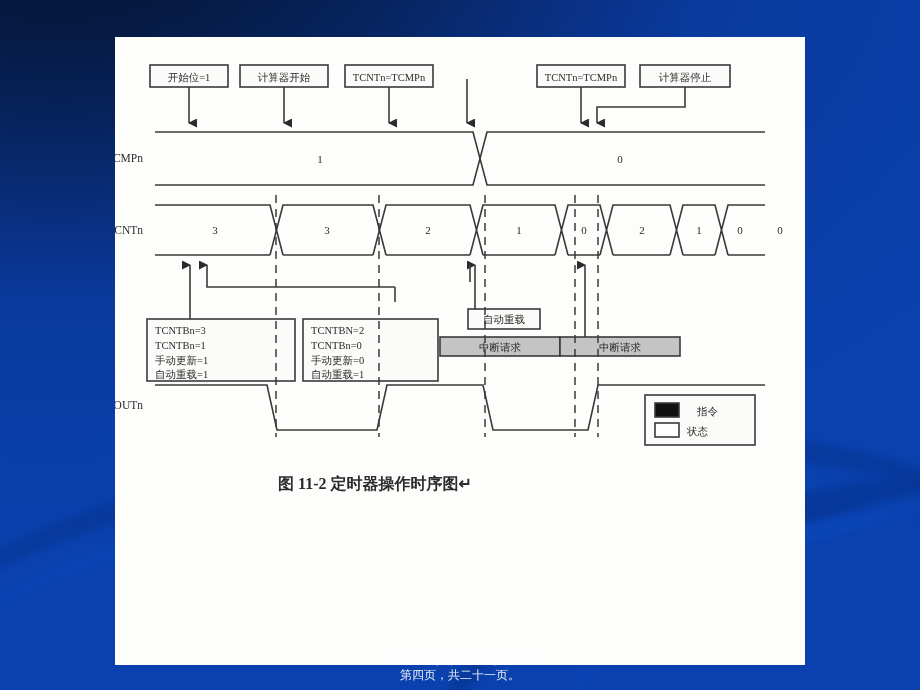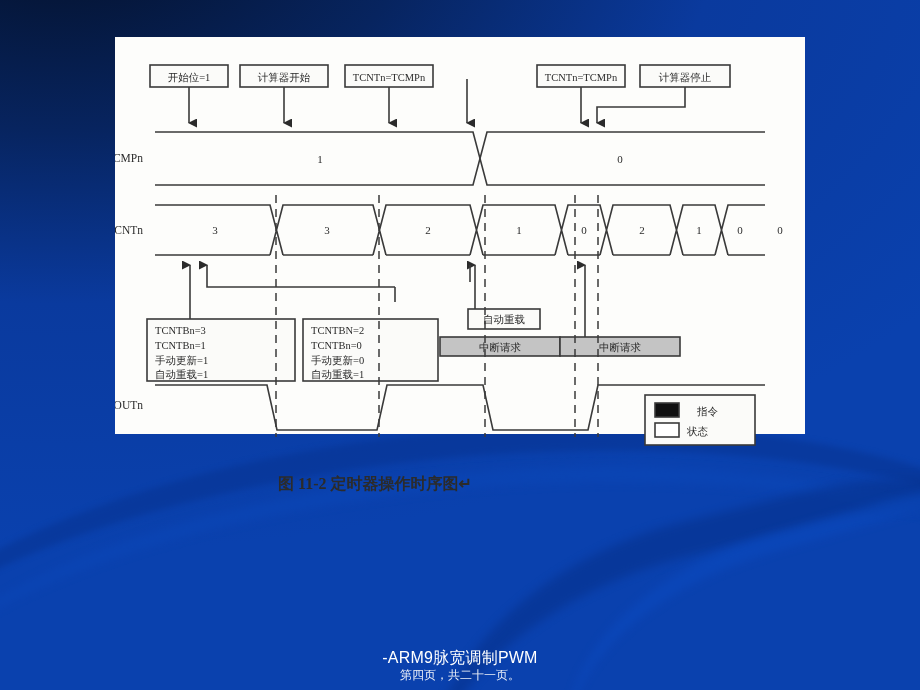--- a/index.html
+++ b/index.html
@@ -53,21 +53,21 @@
     border-top: 18px solid #0b4ac0;
     border-radius: 50% / 62%;
     transform: rotate(-16deg);
     filter: blur(4px);
   }
 
   
   #figure-panel {
     position: absolute;
     left: 115px; top: 37px;
-    width: 690px; height: 397px;
+    width: 690px; height: 628px;
     background: #fdfdfb;
   }
   #figure-svg { display: block; }
 
   
   #slide-footer {
     position: absolute;
     left: 0; right: 0; bottom: 8px;
     text-align: center;
     color: #ffffff;

